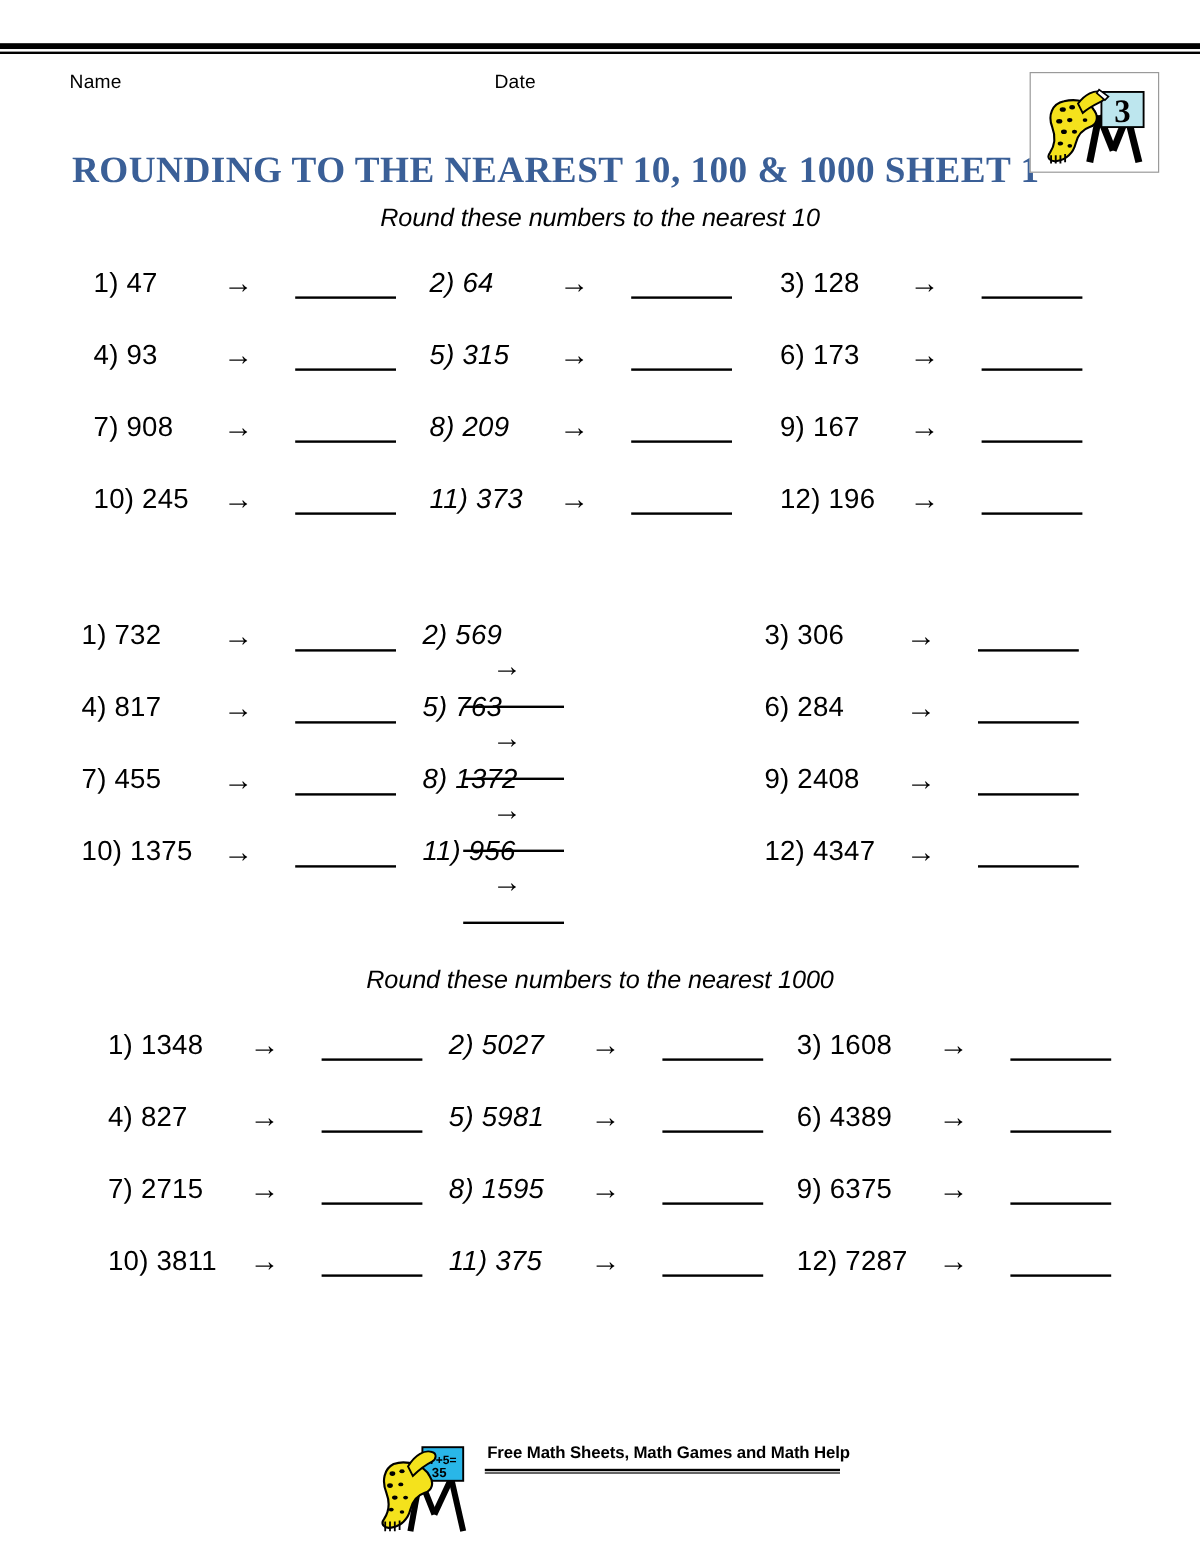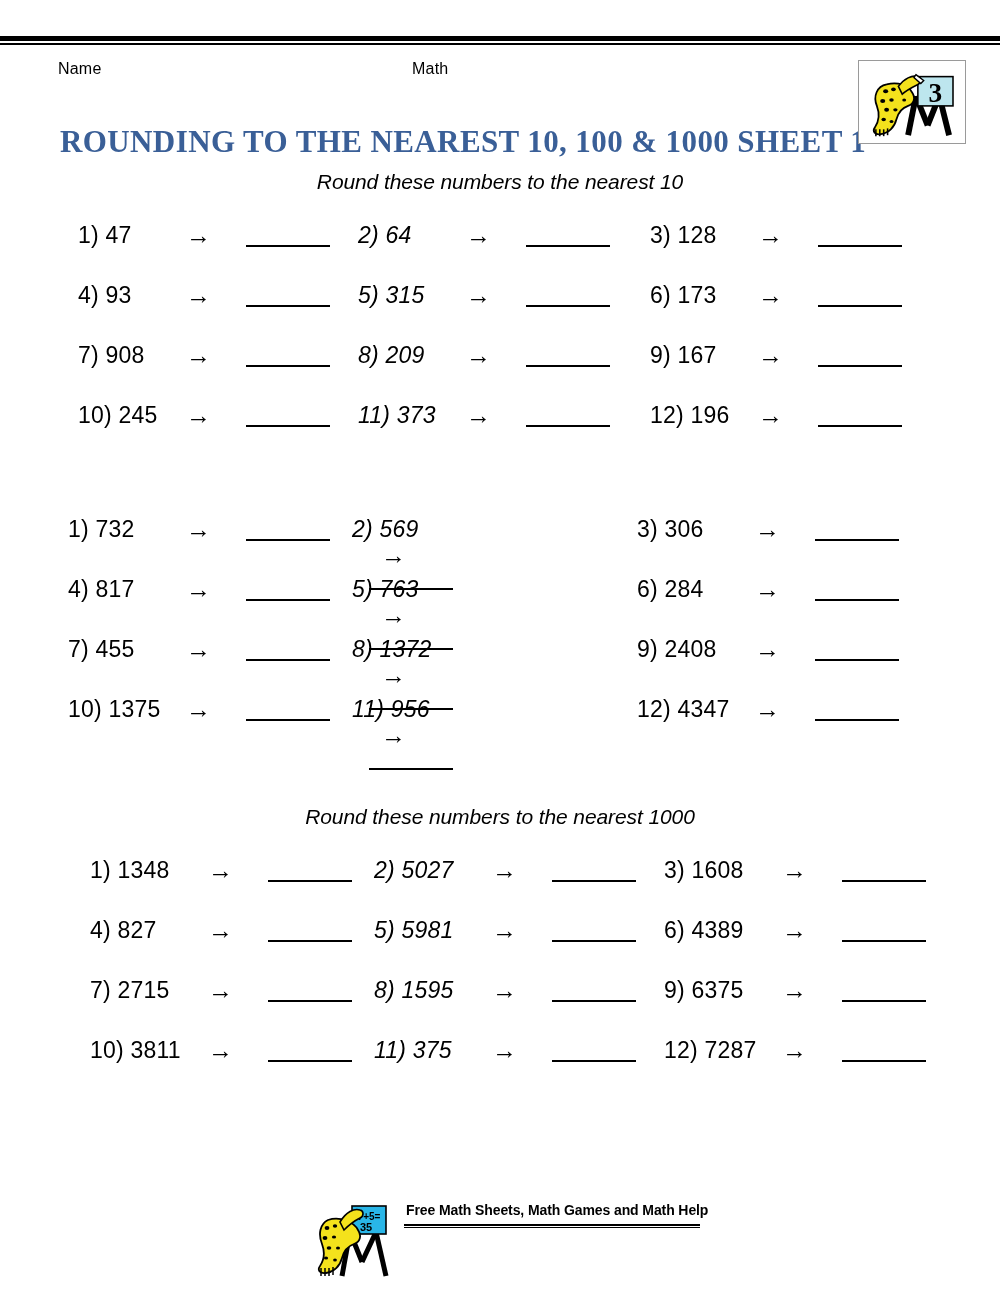--- a/index.html
+++ b/index.html
@@ -83,21 +83,21 @@
   }
   .rows { position: relative; }
   .qrow {
     position: relative;
     height: 60px;
   }
   .cell {
     position: absolute;
     top: 0;
     display: flex;
-    align-items: center;
+    align-items: flex-end;
     white-space: nowrap;
   }
   .qlabel {
     font-size: 23px;
     letter-spacing: .2px;
   }
   .qarrow {
     font-size: 25px;
     line-height: 1;
   }
@@ -181,21 +181,21 @@
 </head>
 <body>
 
 <div class="top-rule">
   <div class="bar-thick"></div>
   <div class="bar-gap"></div>
   <div class="bar-thin"></div>
 </div>
 
 <div class="name-label">Name</div>
-<div class="date-label">Math</div>
+<div class="date-label">Date</div>
 <h1 class="worksheet-title">ROUNDING TO THE NEAREST 10, 100 &amp; 1000 SHEET 1</h1>
 
 <div class="header-logo">
   <svg viewBox="0 0 108 84" xmlns="http://www.w3.org/2000/svg">
 
     <g stroke="#000" stroke-width="6" fill="none" stroke-linecap="butt">
       <path d="M58 36 L50 76"></path>
       <path d="M58 36 L70 66"></path>
       <path d="M82 36 L70 66"></path>
       <path d="M82 36 L92 76"></path>

